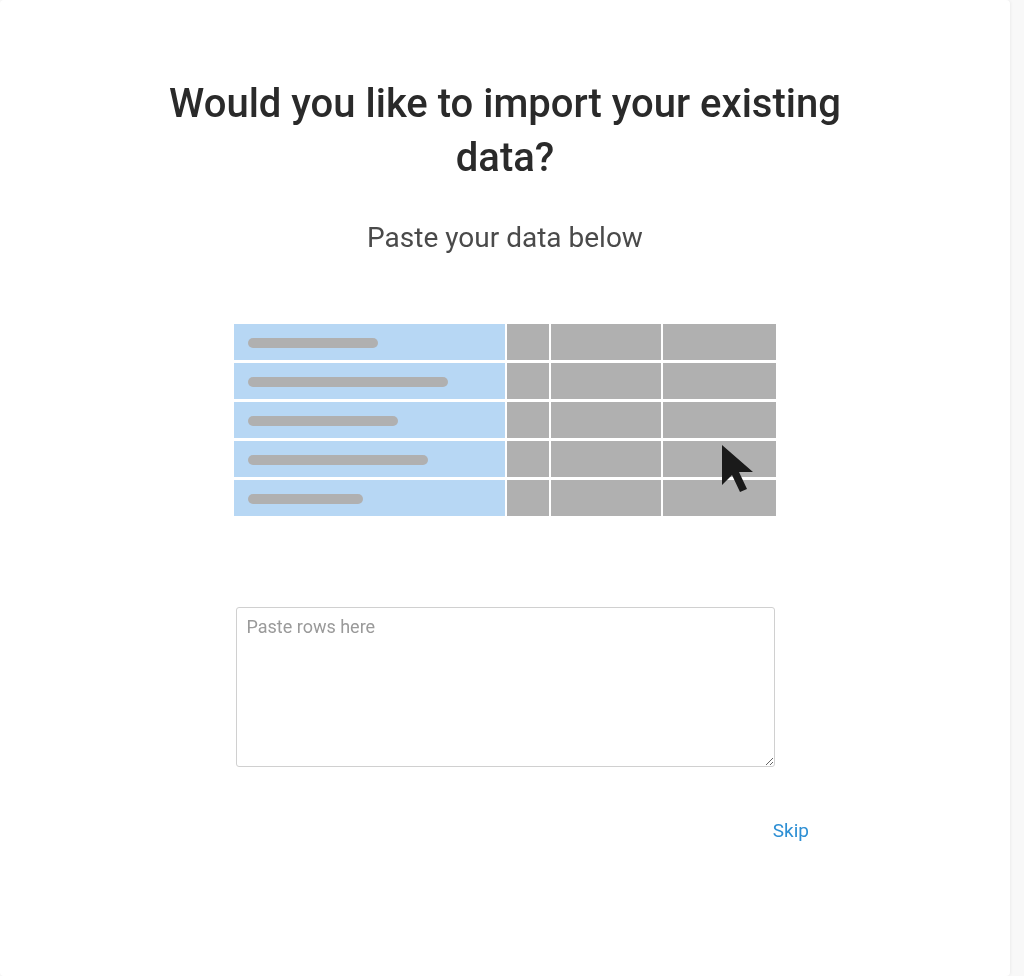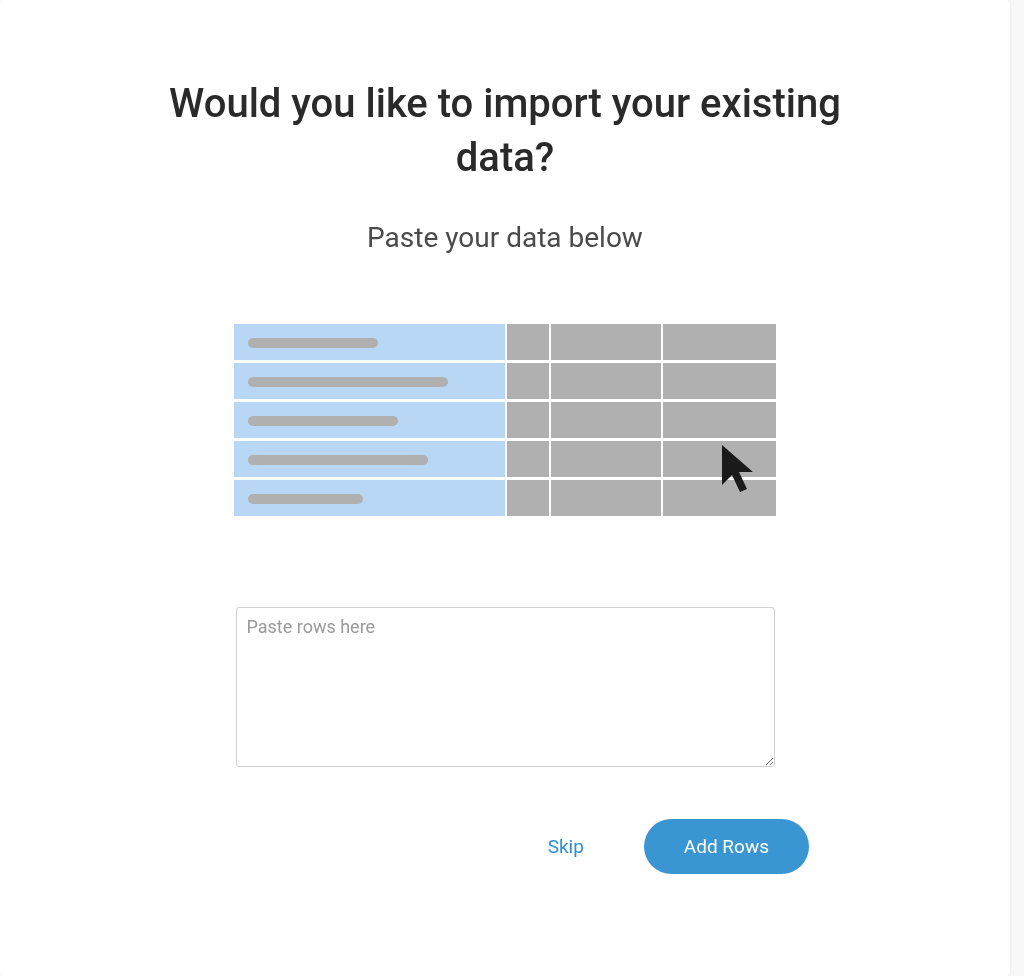--- a/index.html
+++ b/index.html
@@ -144,15 +144,14 @@
       </g>
     </svg>
   </div>
 
   <div class="input-area">
     <textarea class="paste-textarea" placeholder="Paste rows here" style=""></textarea>
   </div>
 
   <div class="actions">
     <button class="skip-link">Skip</button>
-    <button class="primary-button">Add Rows</button>
   </div>
 </div>
 
 </body></html>

